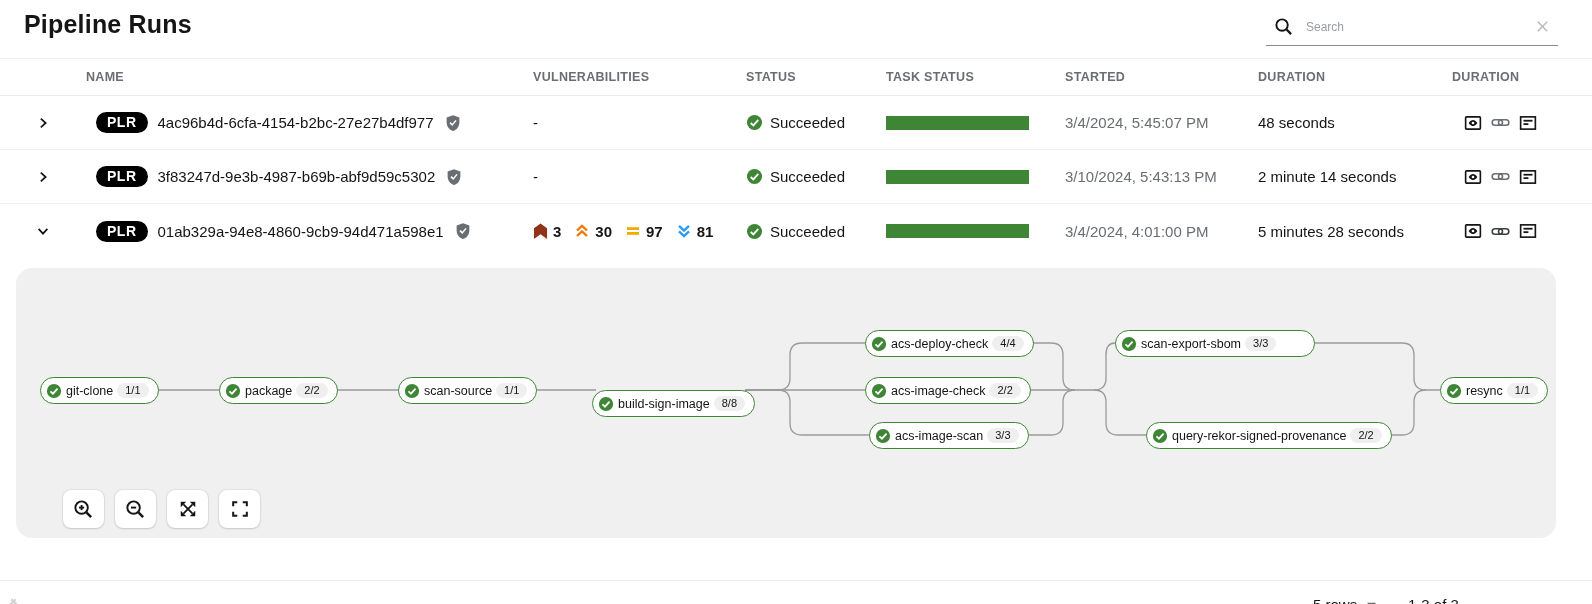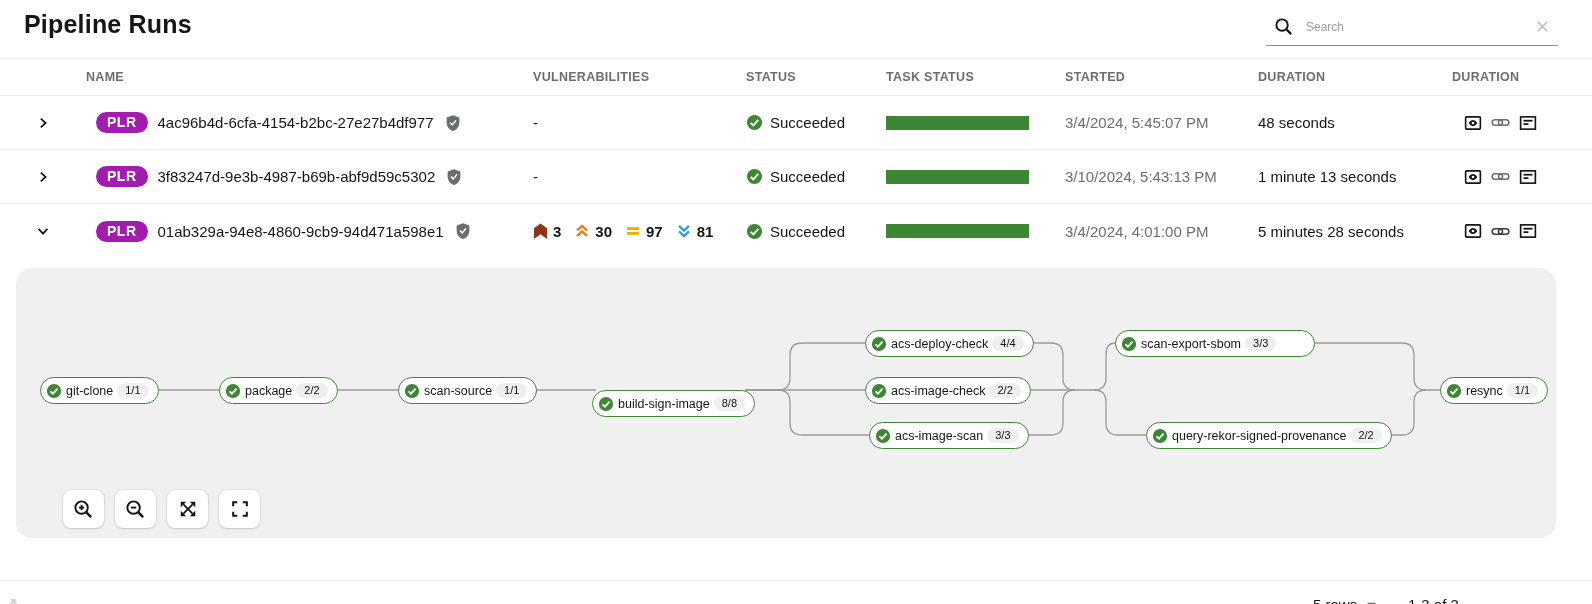--- a/index.html
+++ b/index.html
@@ -33,21 +33,21 @@
   .th-started{left:1065px} .th-duration{left:1258px} .th-actions{left:1452px}
 
   .trow { position:absolute; left:0; width:100%; height:54px; }
   .trow.r0{top:96px; border-bottom:1px solid #f0f0f0;}
   .trow.r1{top:150px; border-bottom:1px solid #f0f0f0;}
   .trow.r2{top:204px;}
   .cell { position:absolute; top:0; height:100%; display:flex; align-items:center; font-size:15px; }
   .expand-btn { position:absolute; left:30px; top:50%; transform:translateY(-50%); width:26px; height:26px; }
   .cell-name{left:96px; gap:10px;}
   .plr-badge {
-    background:#a21caf; color:#fff; font-weight:700; font-size:14px;
+    background:#000000; color:#fff; font-weight:700; font-size:14px;
     border-radius:12px; padding:2px 11px 3px; letter-spacing:.5px;
   }
   .cell-vuln{left:533px; gap:13px;}
   .sev { display:flex; align-items:center; gap:5px; font-weight:700; font-size:15px; }
   .cell-status{left:746px; gap:7px;}
   .cell-task{left:886px;}
   .taskbar { width:143px; height:14px; background:#3e8635; }
   .cell-started{left:1065px; color:#6a6e73;}
   .cell-duration{left:1258px;}
   .cell-actions{left:1464px; gap:9px;}
@@ -199,21 +199,21 @@
             <circle cx="9" cy="9" r="8" fill="#3e8635"></circle>
             <polyline points="5,9.5 7.8,12 13,6.3" stroke="#fff" stroke-width="2" fill="none"></polyline>
           </svg>
       </span>
       <span>Succeeded</span>
     </span>
     <span class="cell cell-task">
         <span class="taskbar"></span>
       </span>
     <span class="cell cell-started">3/10/2024, 5:43:13 PM</span>
-    <span class="cell cell-duration">1 minute 13 seconds</span>
+    <span class="cell cell-duration">2 minute 14 seconds</span>
     <span class="cell cell-actions">
       <button class="icon-btn">
           <span style="display:flex">
             <svg width="18" height="18" viewBox="0 0 22 22">
               <rect x="2" y="3.5" width="18" height="15" rx="1" fill="none" stroke="#151515" stroke-width="2"></rect>
               <path d="M11 7.2 C7.8 7.2 5.7 11 5.7 11 C5.7 11 7.8 14.8 11 14.8 C14.2 14.8 16.3 11 16.3 11 C16.3 11 14.2 7.2 11 7.2 Z" fill="#151515"></path>
               <circle cx="11" cy="11" r="1.6" fill="#fff"></circle>
             </svg>
           </span>
         </button>

